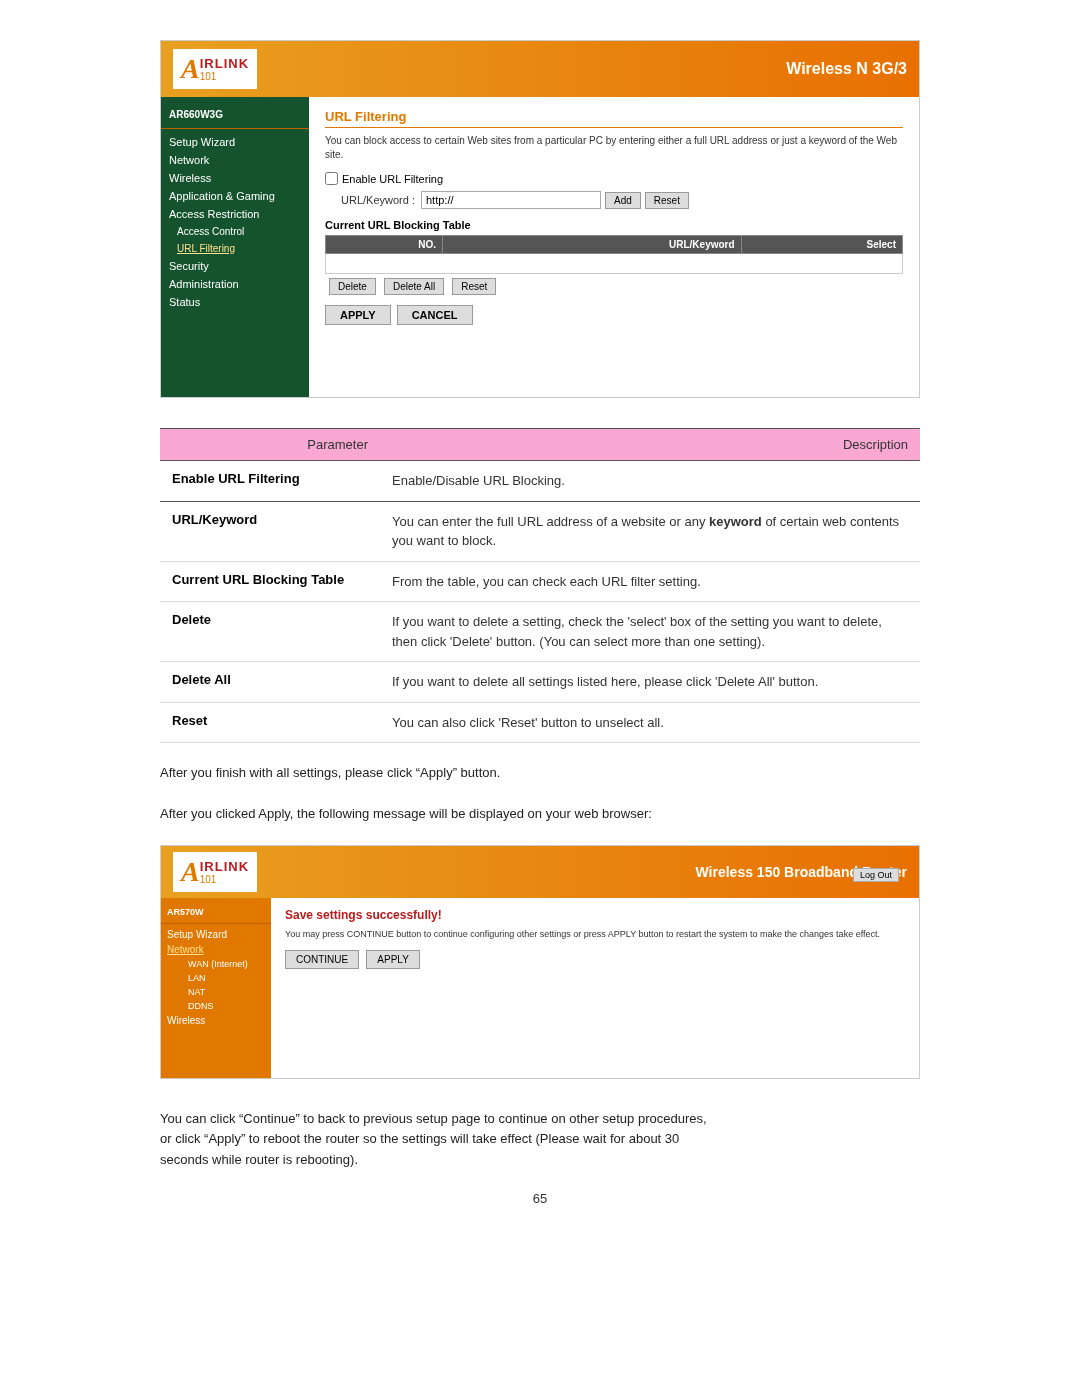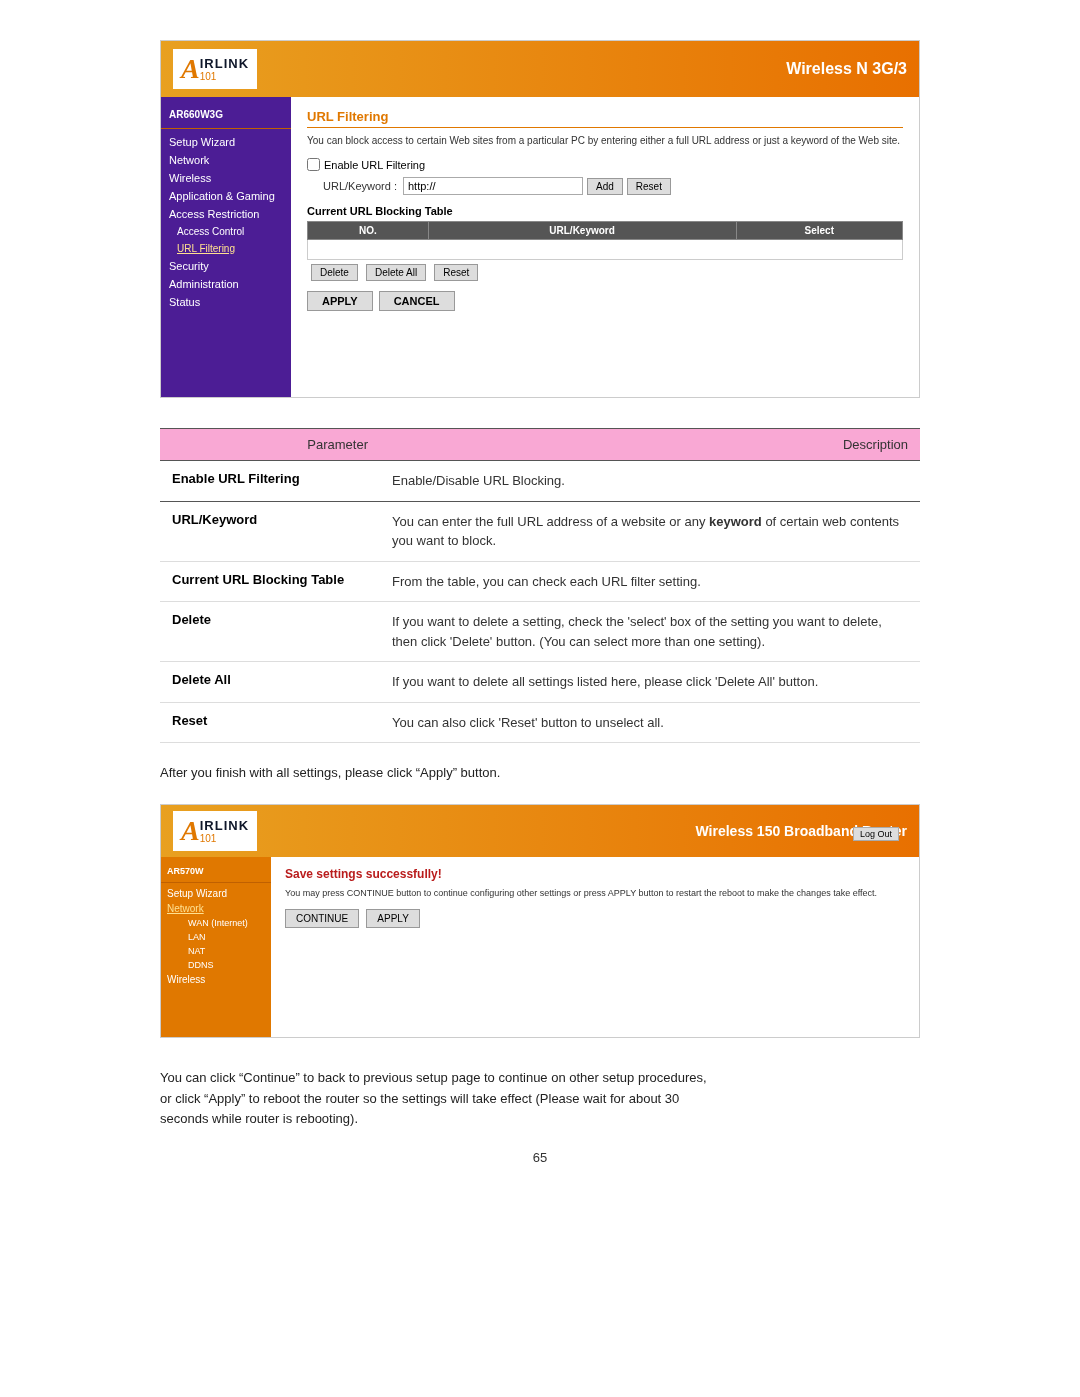--- a/index.html
+++ b/index.html
@@ -42,21 +42,21 @@
 
     .logo-a {
       color: #e07800;
       font-size: 28px;
       font-weight: bold;
       font-style: italic;
       font-family: Georgia, serif;
     }
 
     .logo-irlink {
-      color: #0f172a;
+      color: #b91c1c;
       font-size: 13px;
       font-weight: bold;
       letter-spacing: 1px;
     }
 
     .logo-101 {
       color: #e07800;
       font-size: 10px;
     }
 
@@ -65,22 +65,22 @@
       font-size: 16px;
       font-weight: bold;
     }
 
     .router-body {
       display: flex;
       min-height: 300px;
     }
 
     .router-sidebar {
-      background: #4c1d95;
-      width: 130px;
+      background: #14532d;
+      width: 148px;
       padding: 8px 0;
       flex-shrink: 0;
     }
 
     .sidebar-model {
       color: #fff;
       font-weight: bold;
       font-size: 10px;
       padding: 4px 8px 8px 8px;
       border-bottom: 1px solid #c06000;
@@ -180,21 +180,21 @@
     .blocking-table {
       width: 100%;
       border-collapse: collapse;
       font-size: 10px;
     }
 
     .blocking-table th {
       background: #555;
       color: #fff;
       padding: 3px 6px;
-      text-align: center;
+      text-align: right;
       border: 1px solid #888;
     }
 
     .blocking-table td {
       border: 1px solid #ccc;
       padding: 3px 6px;
     }
 
     .table-actions {
       margin-top: 4px;
@@ -494,20 +494,23 @@
         <td>Reset</td>
         <td>You can also click 'Reset' button to unselect all.</td>
       </tr>
     </tbody>
   </table>
 
   <div class="text-section">
     <p>After you finish with all settings, please click “Apply” button.</p>
   </div>
 
+  <div class="text-section">
+    <p>After you clicked Apply, the following message will be displayed on your web browser:</p>
+  </div>
 
   <div class="router-ui2">
     <div class="router-header2">
       <div class="router-logo">
         <span class="logo-a">A</span>
         <div>
           <div class="logo-irlink">IRLINK</div>
           <div class="logo-101">101</div>
         </div>
       </div>
@@ -522,21 +525,21 @@
         <div class="sidebar-item2">Setup Wizard</div>
         <div class="sidebar-item2 active">Network</div>
         <div class="sidebar-item2 sub">WAN (Internet)</div>
         <div class="sidebar-item2 sub">LAN</div>
         <div class="sidebar-item2 sub">NAT</div>
         <div class="sidebar-item2 sub">DDNS</div>
         <div class="sidebar-item2">Wireless</div>
       </div>
       <div class="router-content2">
         <div class="success-title">Save settings successfully!</div>
-        <div class="success-desc">You may press CONTINUE button to continue configuring other settings or press APPLY button to restart the reboot to make the changes take effect.</div>
+        <div class="success-desc">You may press CONTINUE button to continue configuring other settings or press APPLY button to restart the system to make the changes take effect.</div>
         <div>
           <button class="btn-continue">CONTINUE</button>
           <button class="btn-continue">APPLY</button>
         </div>
       </div>
     </div>
   </div>
 
   <div class="footer-text">
     <p>You can click “Continue” to back to previous setup page to continue on other setup procedures,</p>

